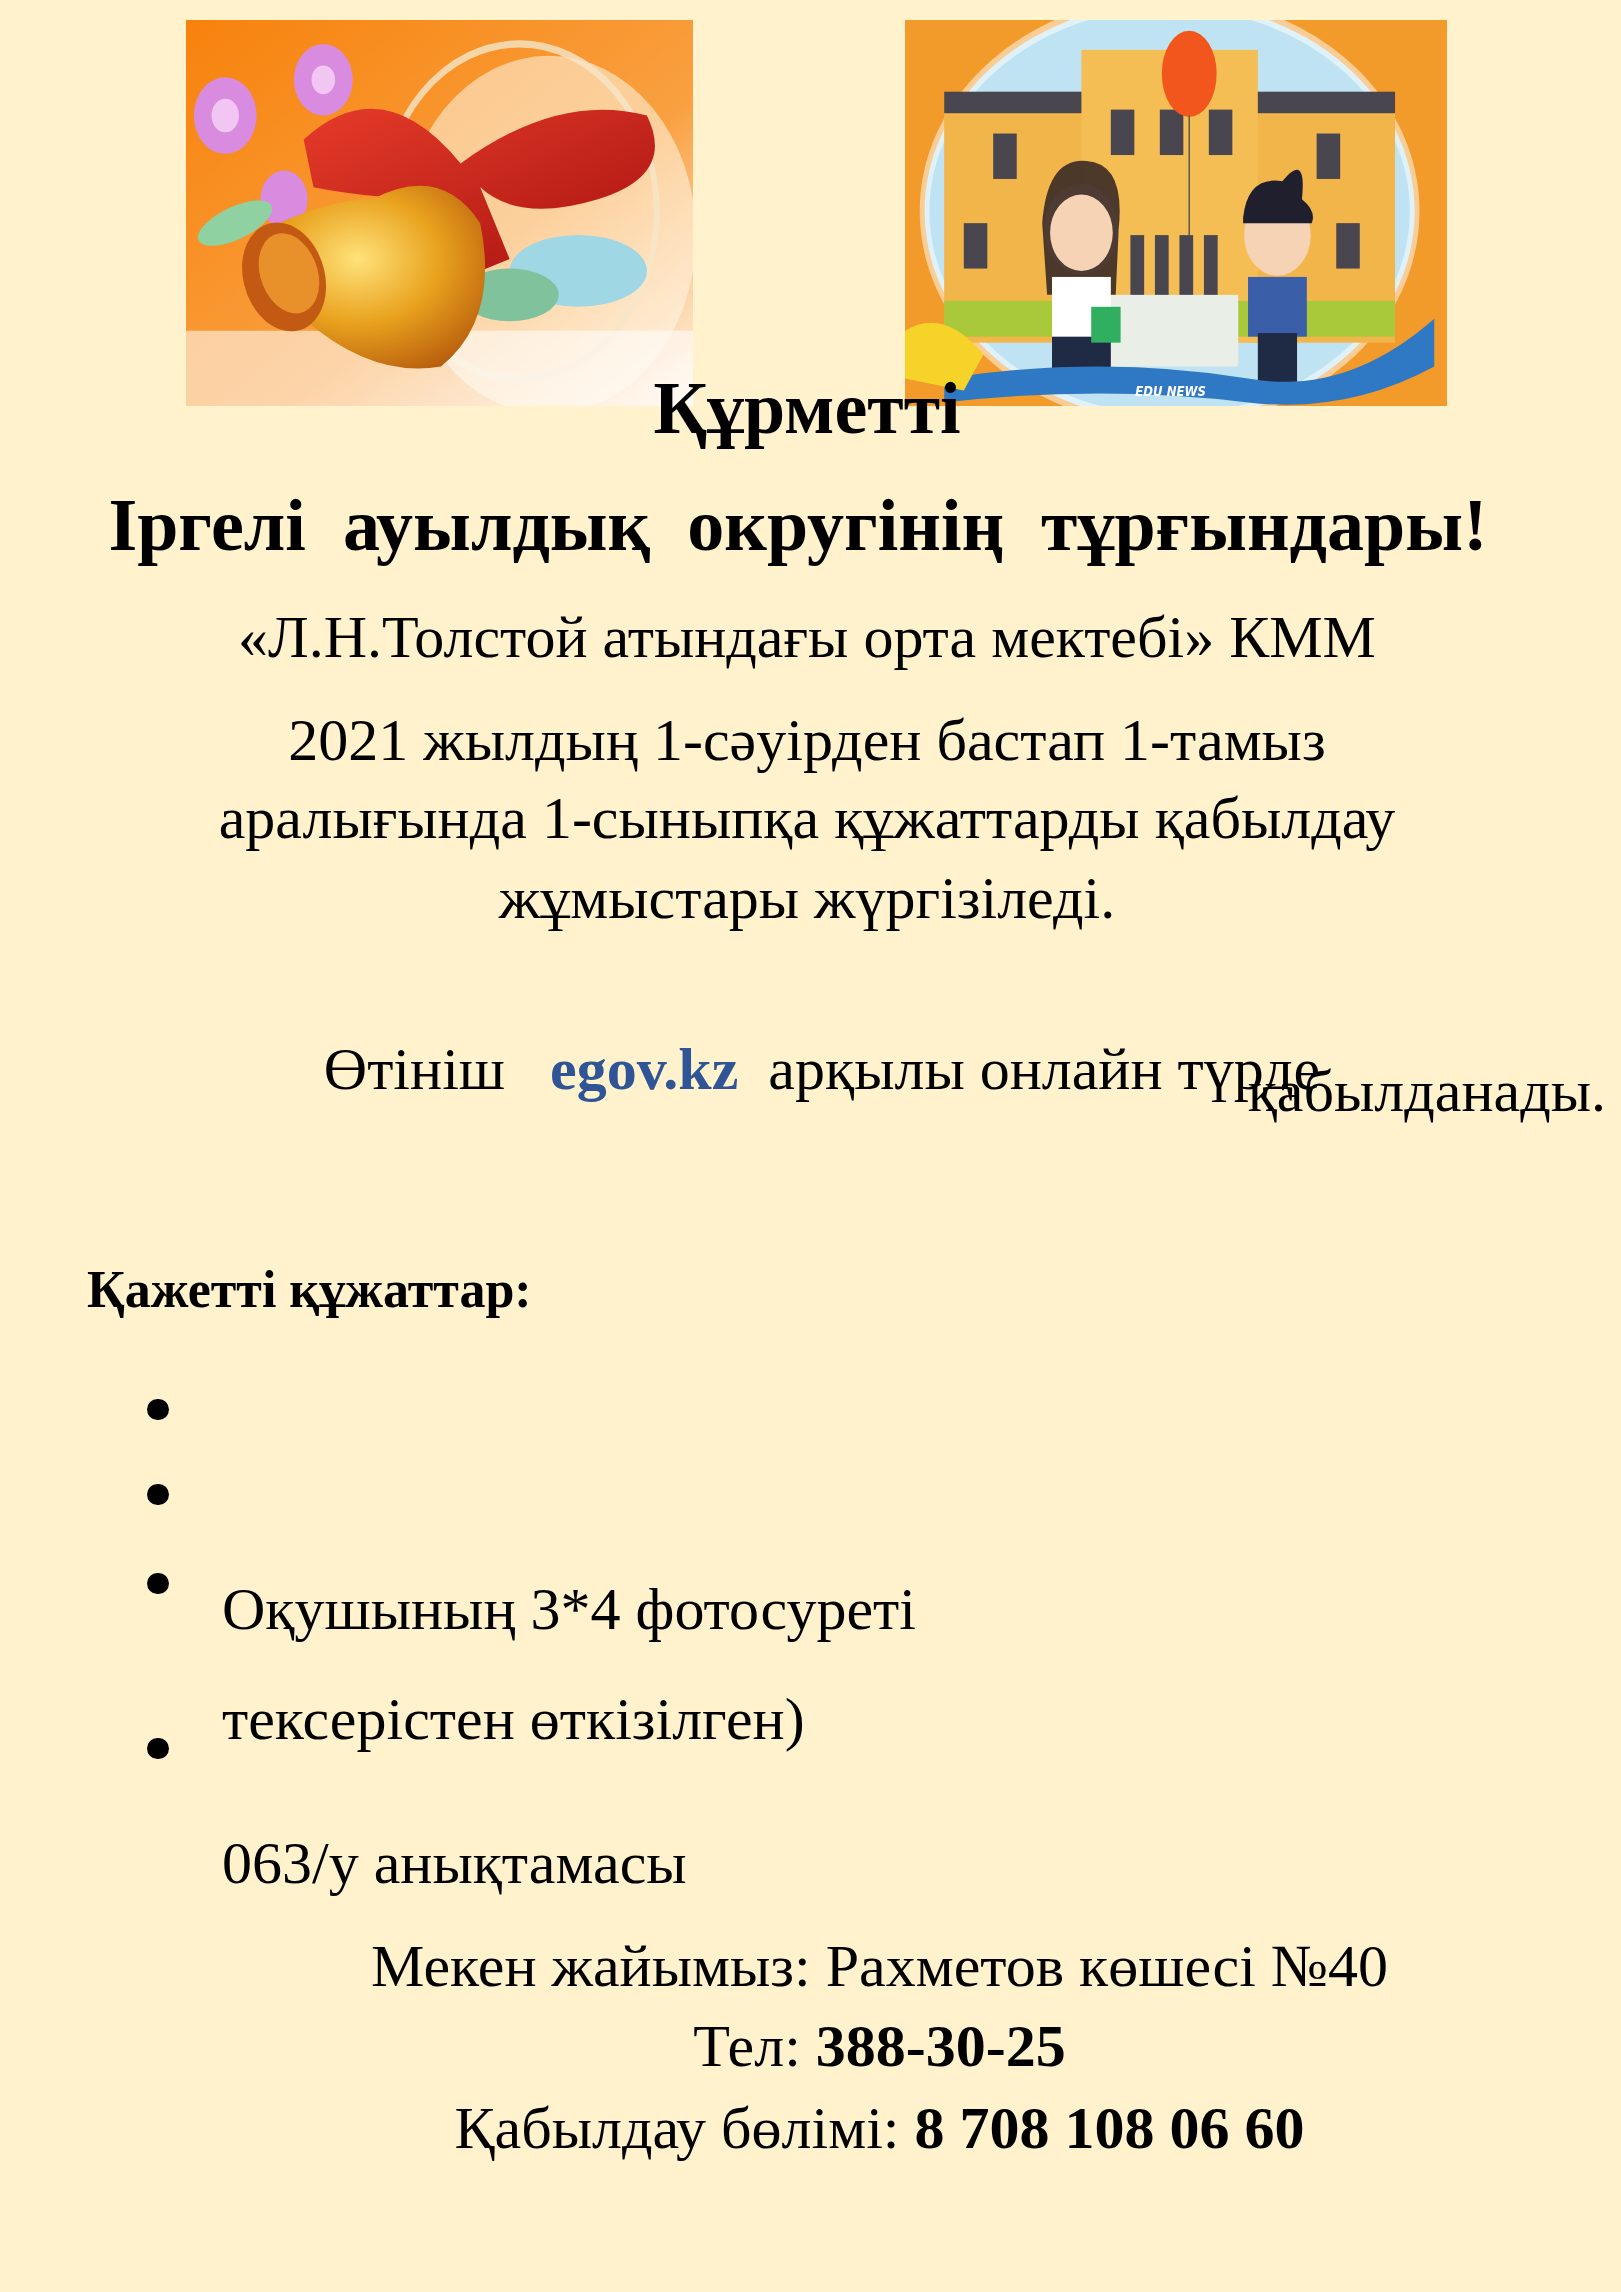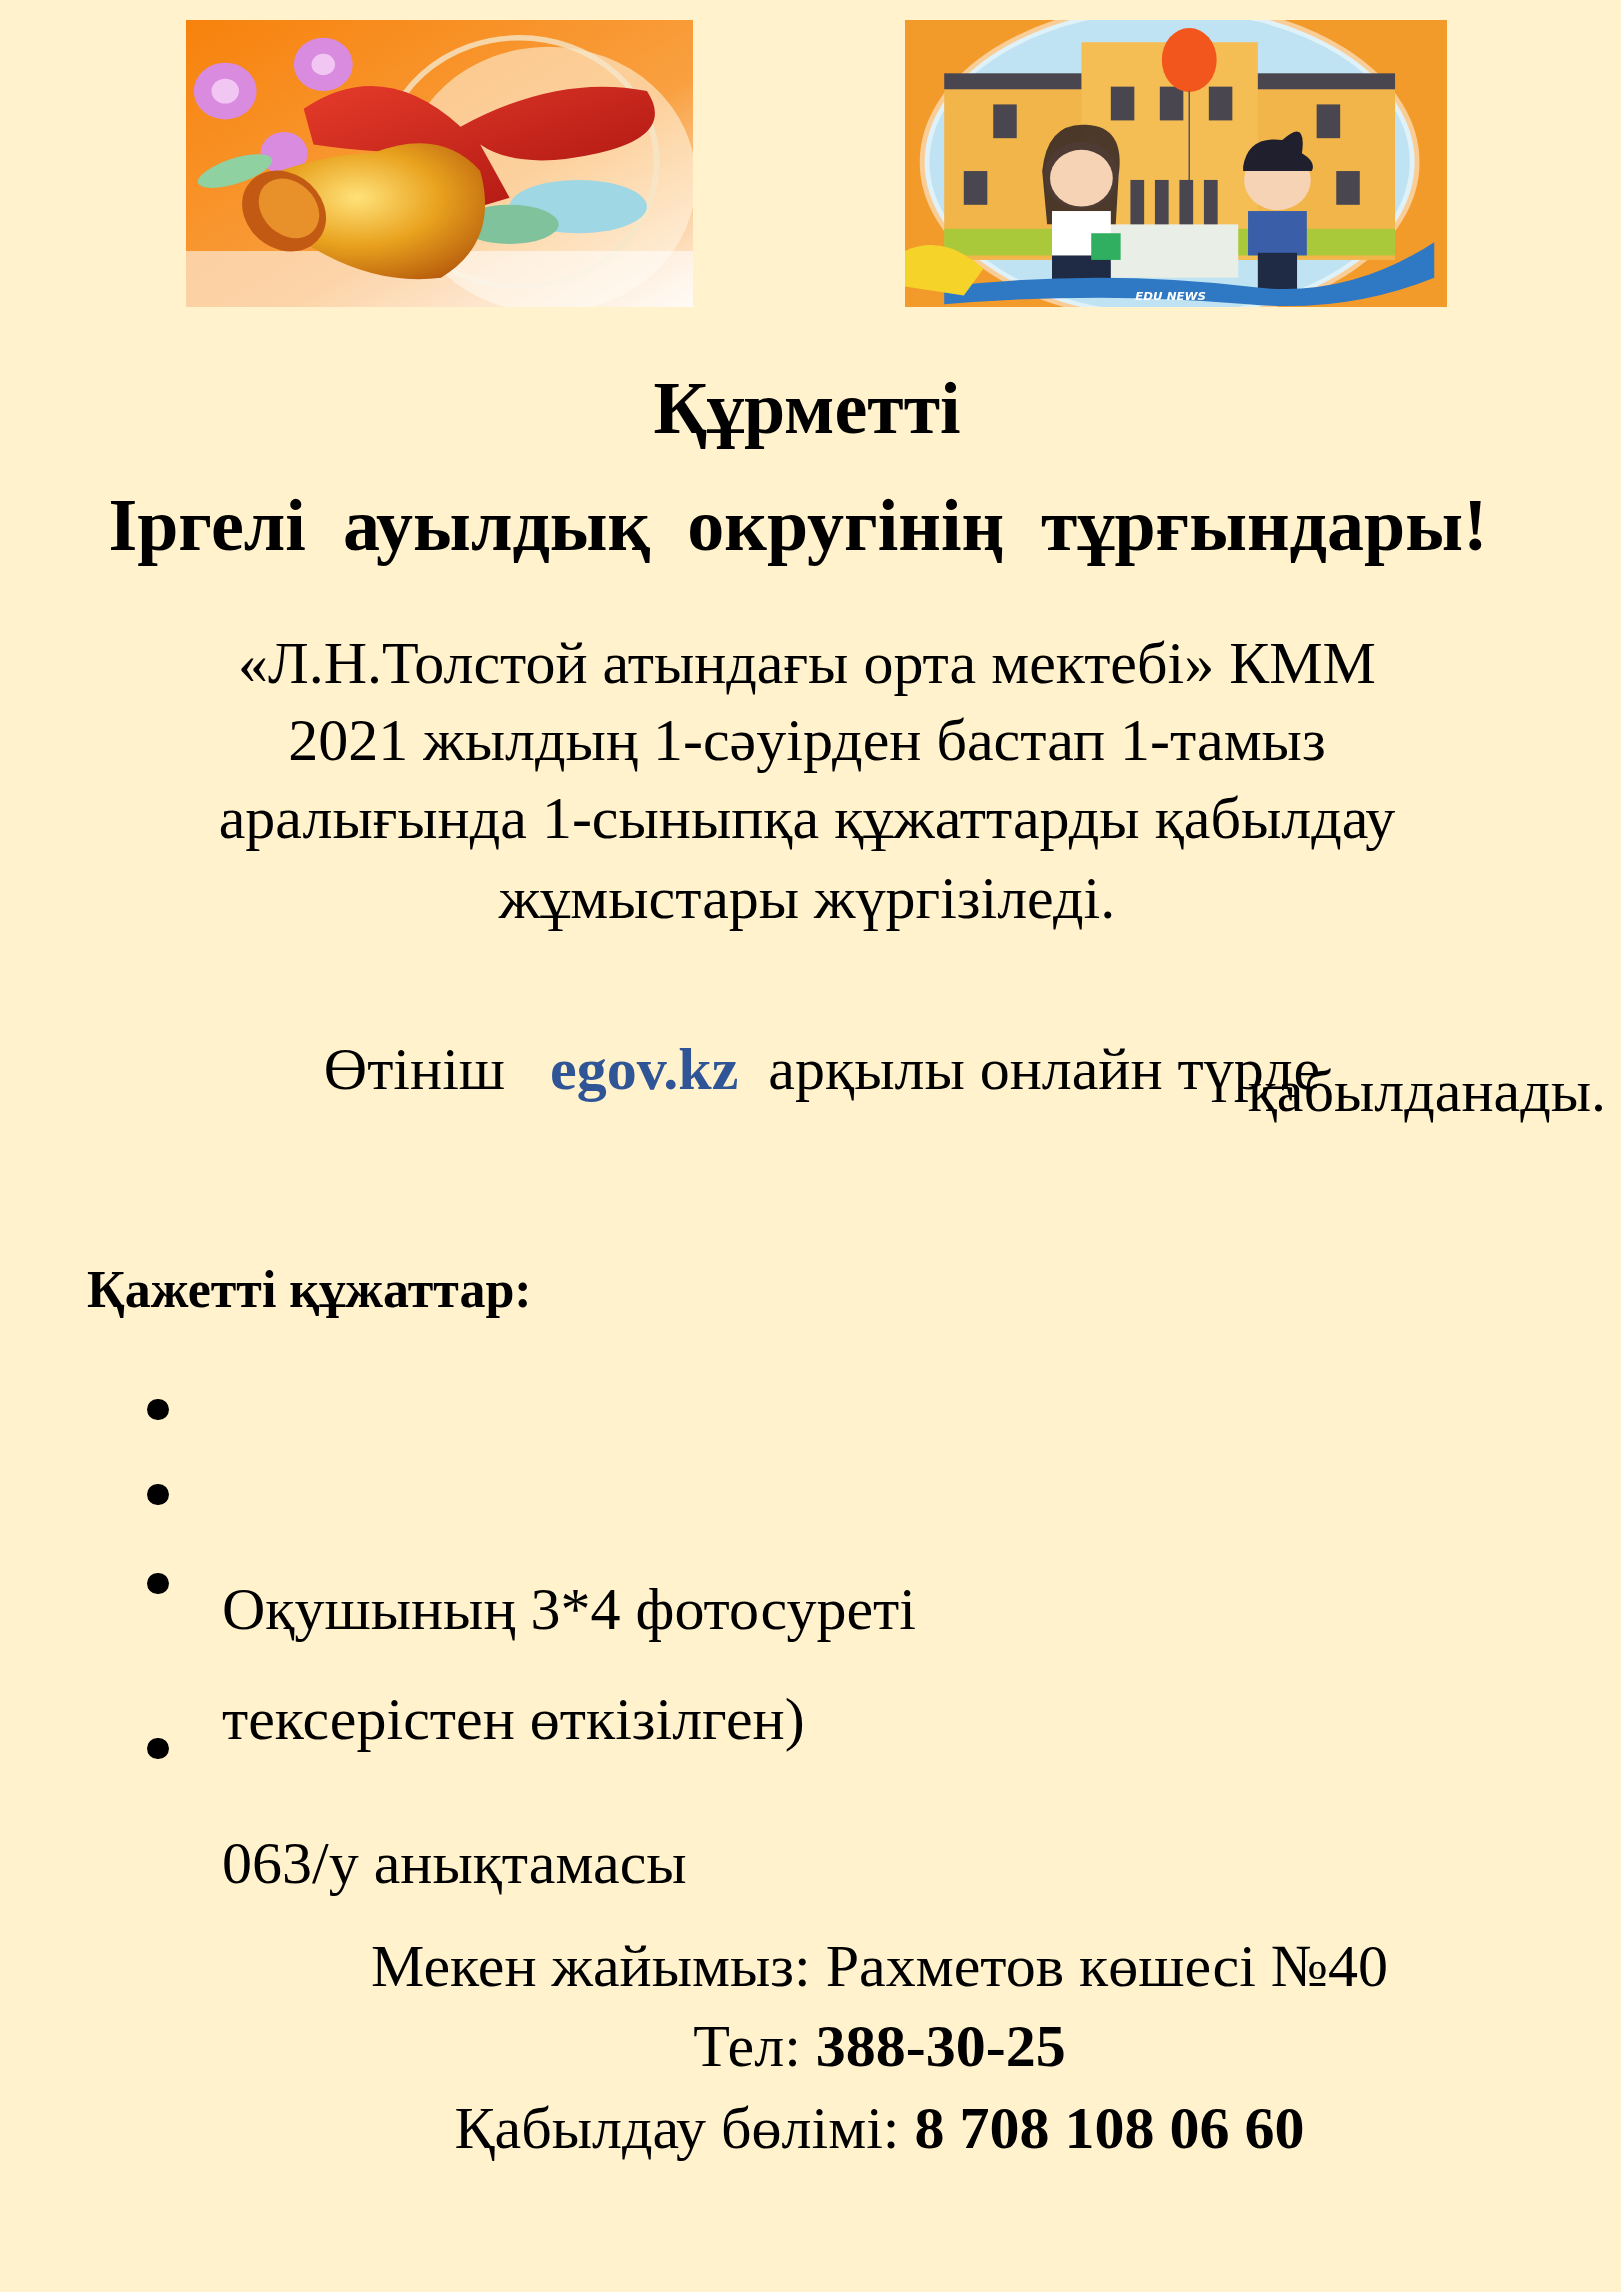--- a/index.html
+++ b/index.html
@@ -40,21 +40,21 @@
     left: -45px;
     width: 21.6px;
     height: 21.6px;
     border-radius: 50%;
     background: #000;
     top: 24.5px;
   }
   .img-box {
     position: absolute;
     top: 19.6px;
-    height: 287px;
+    height: 386px;
     overflow: hidden;
   }
   .img-box svg { display: block; width: 100%; height: 100%; }
 </style>
 </head>
 <body>
 
 <div class="img-box" style="left:186px; width:507px;">
   <svg viewBox="0 0 517 323" preserveAspectRatio="none">
     <defs>
@@ -137,21 +137,21 @@
 
     <path d="M40 300 Q200 280 350 300 Q450 315 540 250 L540 290 Q450 330 350 320 Q200 305 40 320 Z" fill="#2E78C4"></path>
     <path d="M0 260 Q40 240 80 280 L60 310 L0 300 Z" fill="#F5D329"></path>
     <text x="235" y="315" font-family="DejaVu Sans, sans-serif" font-size="12" font-style="italic" font-weight="bold" fill="#FFFFFF">EDU NEWS</text>
   </svg>
 </div>
 
 <div class="line c815 title" style="top:371px;">Құрметті</div>
 <div class="line c806 title" style="top:488px;">Іргелі  ауылдық  округінің  тұрғындары!</div>
 
-<div class="line c815 body" style="top:633px;">«Л.Н.Толстой атындағы орта мектебі» КММ</div>
+<div class="line c815 body" style="top:607px;">«Л.Н.Толстой атындағы орта мектебі» КММ</div>
 <div class="line c815 body" style="top:710px;">2021 жылдың 1-сәуірден бастап 1-тамыз</div>
 <div class="line c815 body" style="top:788px;">аралығында 1-сынып­қа құжаттарды қабылдау</div>
 <div class="line c815 body" style="top:868px;">жұмыстары жүргізіледі.</div>
 
 <div class="line c815 body" style="top:979px;">
   <span>Өтініш   </span><span class="link" style="color:#2F5597;">egov.kz</span><span>  арқылы онлайн түрде</span>
 </div>
 <div class="line c815 body" style="top:1061px;text-align:right;">қабылданады.</div>
 
 <div class="line heading" style="top:1264px;">Қажетті құжаттар:</div>

